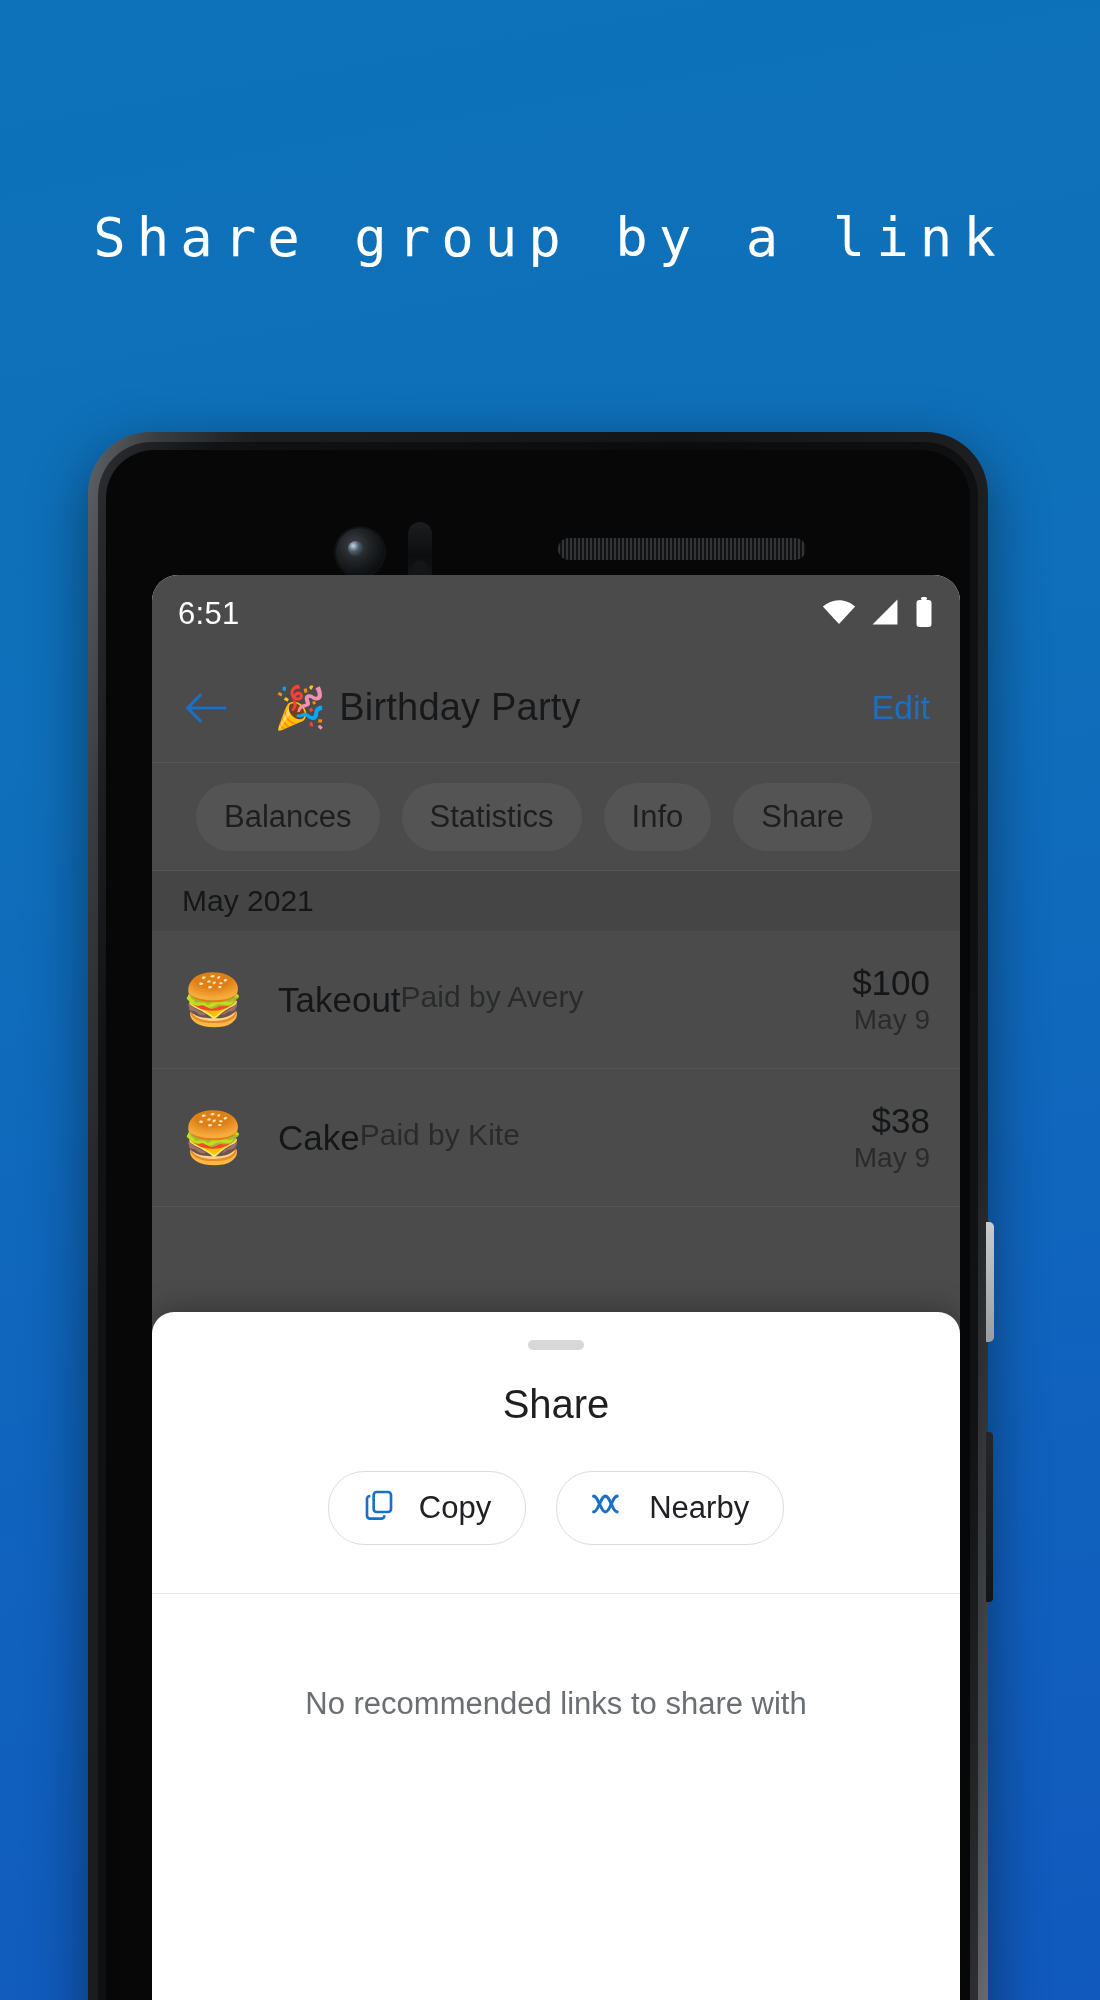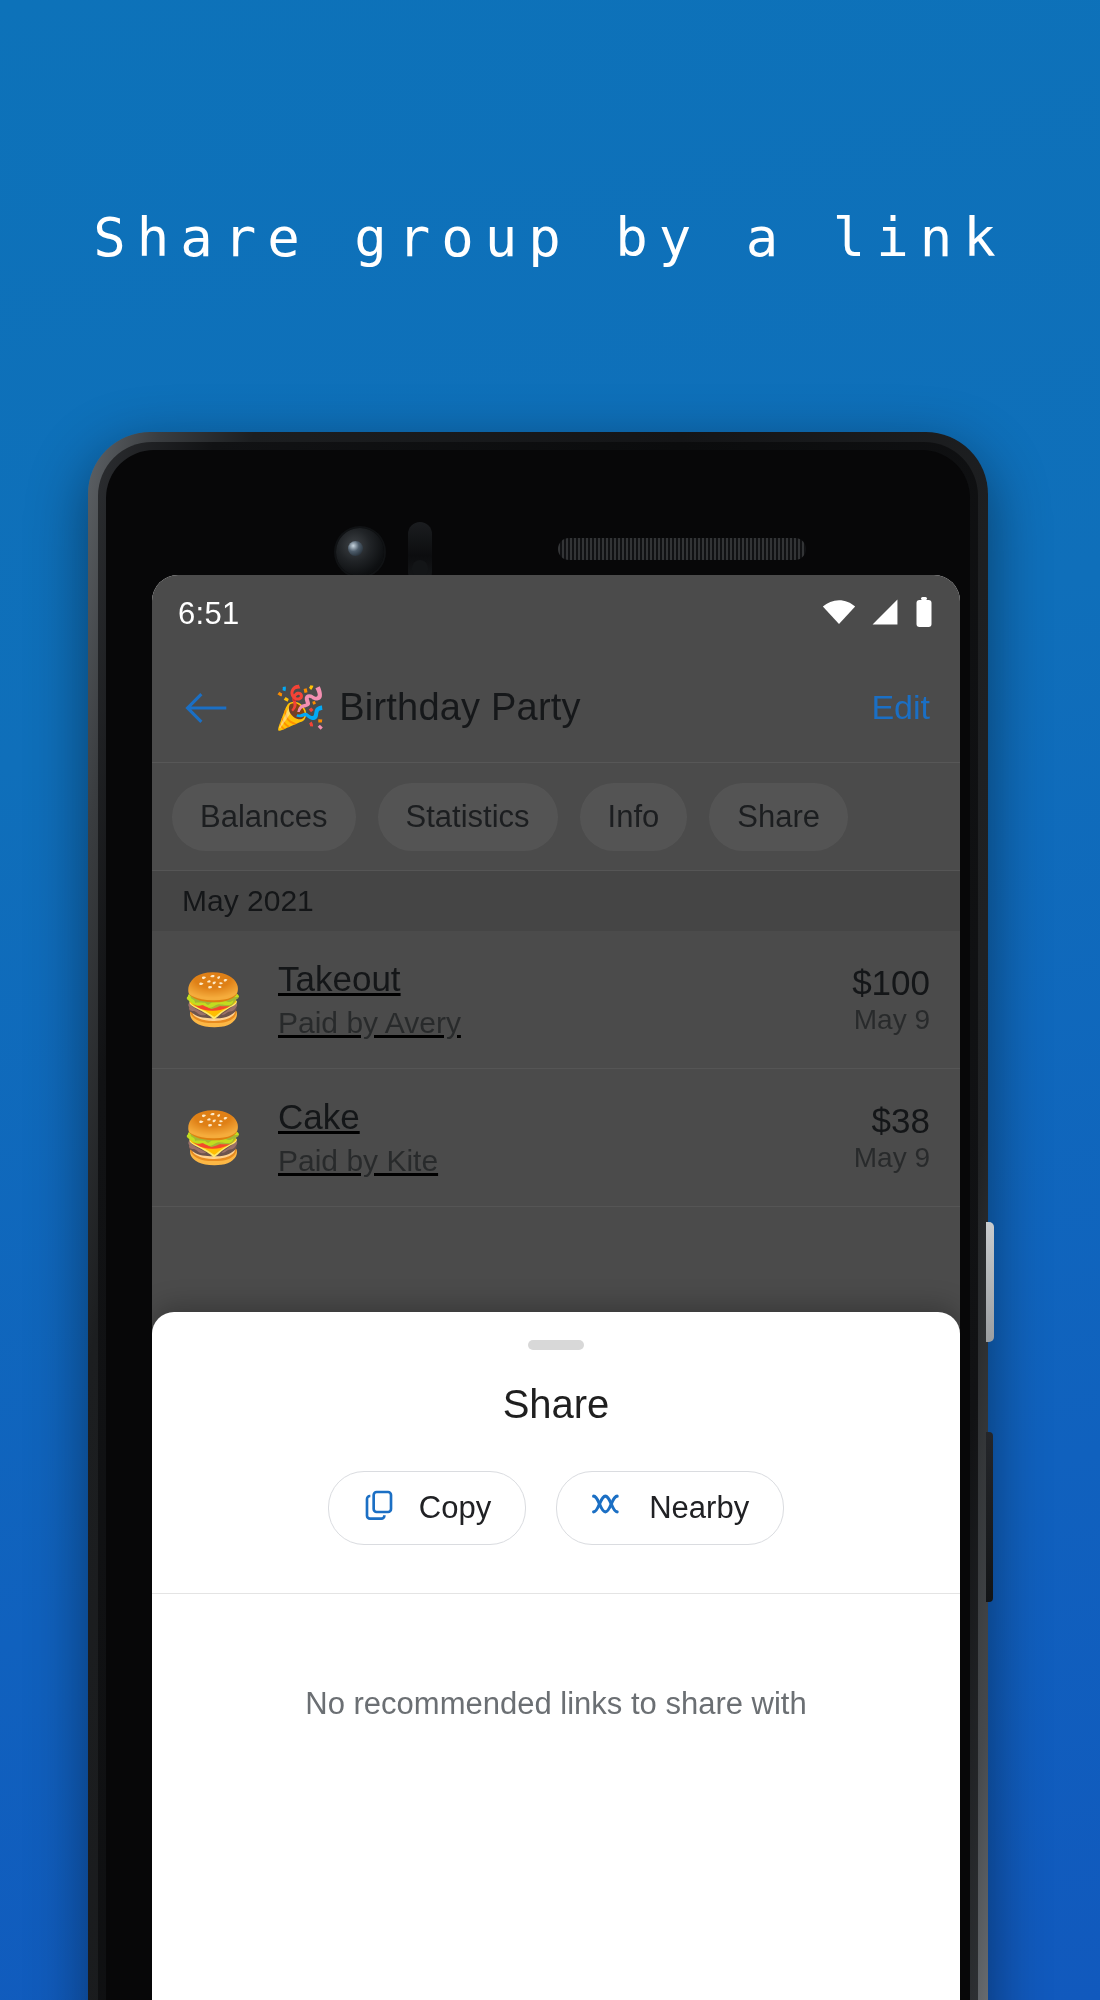--- a/index.html
+++ b/index.html
@@ -107,21 +107,21 @@
     border-bottom:1px solid rgba(255,255,255,.07);
   }
   .back-arrow { width:48px; height:48px; display:flex; align-items:center; justify-content:center; }
   .group-emoji { font-size:42px; margin-left:44px; line-height:1; }
   .group-title { font-size:38px; color:#16181a; margin-left:13px; letter-spacing:.2px; }
   .edit-link { margin-left:auto; font-size:34px; color:#1b6fc4; }
 
   
   .chips-row {
     position:absolute; left:0; top:188px; width:808px; height:108px;
-    display:flex; align-items:center; gap:22px; padding:0 20px;
+    display:flex; align-items:center; gap:22px; padding:0 44px;
     border-bottom:1px solid rgba(255,255,255,.06);
   }
   .chip {
     background:rgba(255,255,255,.055);
     border-radius:34px; padding:16px 28px;
     font-size:31px; color:#1c1e20; white-space:nowrap;
   }
 
   
   .month-header {
@@ -132,21 +132,21 @@
   }
 
   
   .expense-list { position:absolute; left:0; top:356px; width:808px; }
   .expense-row {
     display:flex; align-items:center; padding:26px 30px 26px 30px;
     border-bottom:1px solid rgba(255,255,255,.06);
     height:138px;
   }
   .exp-emoji { font-size:50px; width:96px; line-height:1; }
-  .exp-texts { display:flex; flex-direction:column; gap:7px;text-decoration:underline; }
+  .exp-texts { display:flex; gap:0; }
   .exp-title { font-size:35px; color:#141618; }
   .exp-sub { font-size:30px; color:rgba(20,22,24,.62); }
   .exp-right { margin-left:auto; display:flex; flex-direction:column; align-items:flex-end; gap:1px;justify-content:center; }
   .exp-amount { font-size:35px; color:#141618; }
   .exp-date { font-size:28px; color:rgba(20,22,24,.62); }
 
   
   .share-sheet {
     position:absolute; left:0; bottom:0; width:808px; height:740px;
     background:#ffffff; border-radius:22px 22px 0 0;

